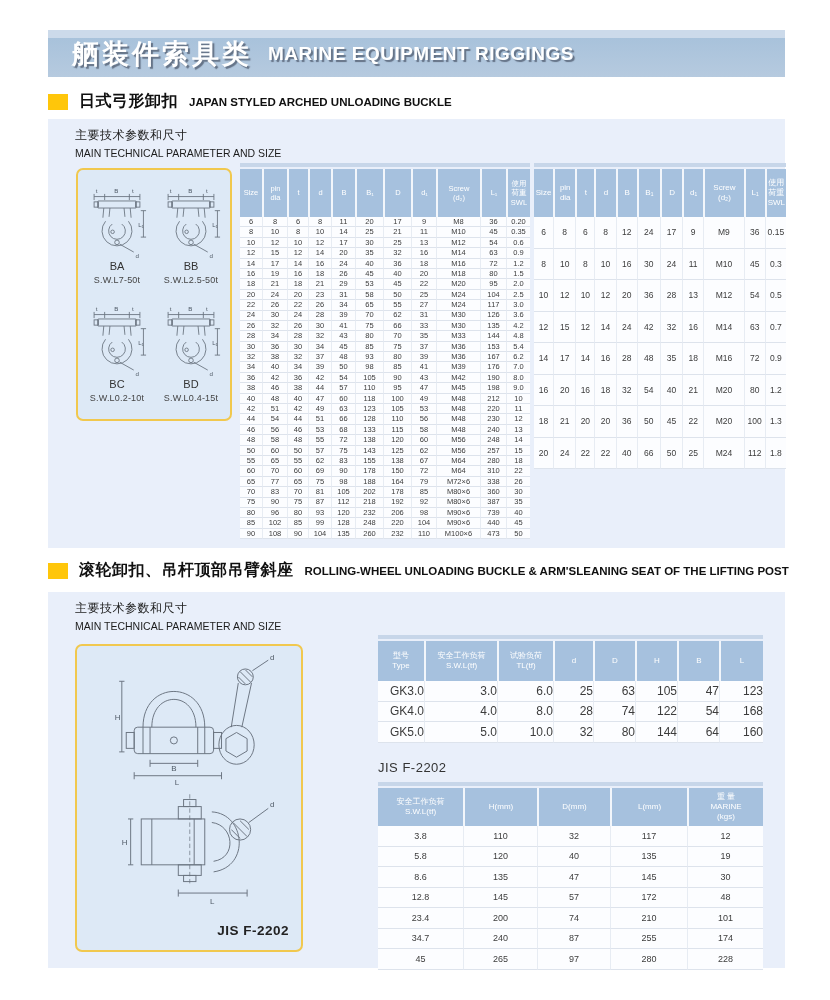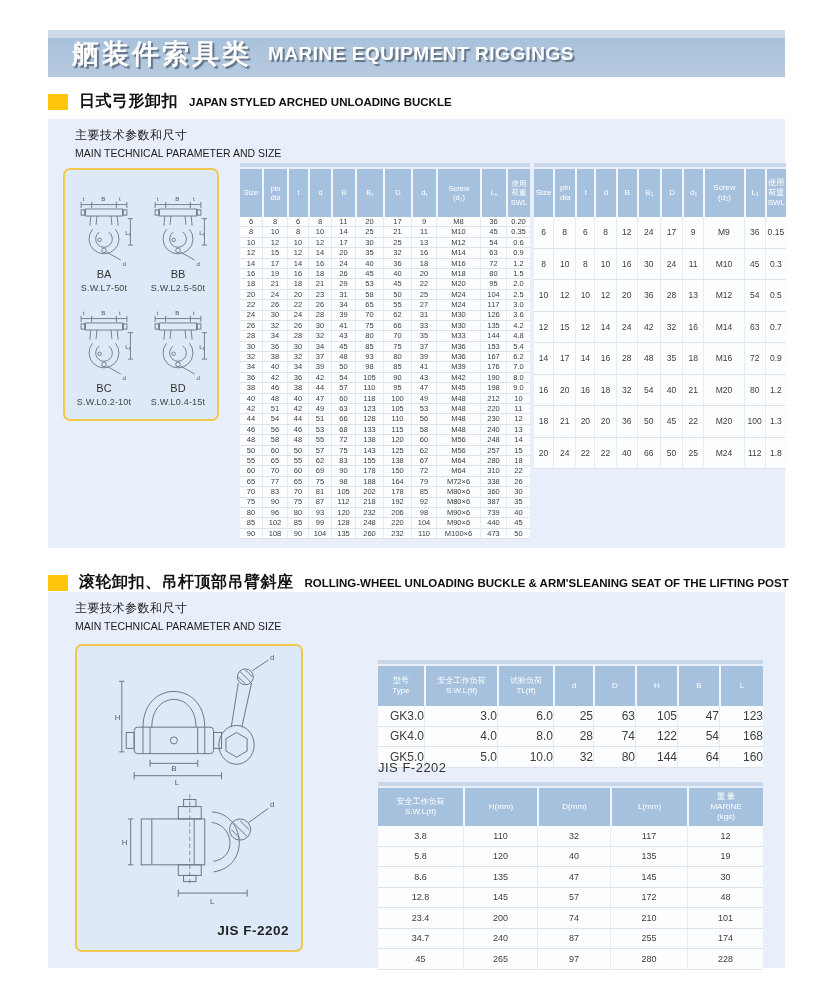--- a/index.html
+++ b/index.html
@@ -11,57 +11,57 @@
   .banner { position: absolute; left: 48px; top: 30px; width: 737px; height: 47px;
             background: linear-gradient(180deg,#ccdaea 0%,#ccdaea 16%,#a8c2db 16%,#b6cadf 100%);
             display: flex; align-items: center; gap: 16px; padding-left: 24px; }
   .banner-zh { font-size: 27px; font-weight: bold; color: #fff; letter-spacing: 3px;
                text-shadow: 2px 2px 1px rgba(96,110,130,.95); }
   .banner-en { font-size: 19px; font-weight: bold; color: #fff; letter-spacing: .5px;
                text-shadow: 2px 2px 1px rgba(96,110,130,.95); }
 
   
   .sec-head { position: absolute; left: 48px; display: flex; align-items: center; gap: 11px; }
-  .sec1-head { top: 91px; } .sec2-head { top: 572px; }
+  .sec1-head { top: 91px; } .sec2-head { top: 560px; }
   .bullet { width: 20px; height: 16px; background: #ffc60a; flex: 0 0 auto; }
   .h-zh { font-size: 16px; font-weight: bold; color: #101010; letter-spacing: .5px; }
   .h-en { font-size: 11.5px; font-weight: bold; color: #101010; }
 
   
   .panel { position: absolute; left: 48px; width: 737px; background: #e9effa; }
   .panel1 { top: 119px; height: 429px; }
   .panel2 { top: 592px; height: 376px; }
   .param { position: absolute; left: 27px; top: 8px; color: #1c1c1c; }
   .param .zh { font-size: 12px; letter-spacing: .5px; }
   .param .en { font-size: 10.5px; margin-top: 3px; }
   .caption { position: absolute; font-size: 13px; color: #3e3e3e; letter-spacing: 1px; margin-top: 45px; }
   .cap-main { left: 394px; top: 26px; }
   .cap-bd   { left: 697px; top: 26px; }
 
   
   .diagram-box { position: absolute; background: #dde9f6; border: 2px solid #f1c84e;
                  border-radius: 7px; }
-  .box1 { left: 15px; top: 49px; width: 156px; height: 253px;
-          display: grid; grid-template-columns: 1fr 1fr; row-gap: 6px; padding: 24px 2px 4px; }
+  .box1 { left: 28px; top: 49px; width: 156px; height: 253px;
+          display: grid; grid-template-columns: 1fr 1fr; row-gap: 6px; padding: 16px 2px 4px; }
   .box2 { left: 27px; top: 52px; width: 228px; height: 308px; }
   .shackle-fig { position: relative; margin: 0; text-align: center; }
   .shackle-fig svg { width: 66px; height: 74px; display: block; margin: 0 auto; }
   .fig-code { font-size: 11px; color: #333; }
   .fig-swl  { font-size: 9px; color: #444; margin-top: 3px; letter-spacing: .2px; }
   svg text { font-size: 7px; fill: #4f5a66; font-family: "Liberation Sans", sans-serif; }
   .box2 svg.big { width: 222px; height: 270px; display: block; }
   .box2 svg text { font-size: 9px; }
   .jis-tag { position: absolute; right: 12px; bottom: 12px; font-size: 13.5px;
              font-weight: bold; color: #222; letter-spacing: .5px; }
 
   
   .tblwrap { position: absolute; }
   .wrap-main { left: 192px; top: 44px; width: 290px; }
   .wrap-bd   { left: 486px; top: 44px; width: 252px; }
-  .wrap-gk   { left: 330px; top: 68px; width: 385px; border-radius: 30px; }
+  .wrap-gk   { left: 330px; top: 43px; width: 385px; border-radius: 30px; }
   .wrap-jis  { left: 330px; top: 190px; width: 385px; }
   .jis-label { position: absolute; left: 330px; top: 168px; font-size: 13px; color: #333;
                letter-spacing: .5px; }
   .strip { height: 4px; background: #c7d6e9; margin-bottom: 2px; }
   table.tbl { width: 100%; border-collapse: separate; border-spacing: 0; table-layout: fixed; }
   .tbl th { background: #a6c1de; color: #fff; font-weight: normal; white-space: pre-line;
             text-align: center; vertical-align: middle; line-height: 1.25; padding: 0; }
   .tbl th + th { border-left: 2px solid #f2f6fb; }
   .tbl td { text-align: center; color: #3c3c3c; background: #fcfdff;
             border-bottom: 1px solid #dde3ec; padding: 0; vertical-align: middle; }

